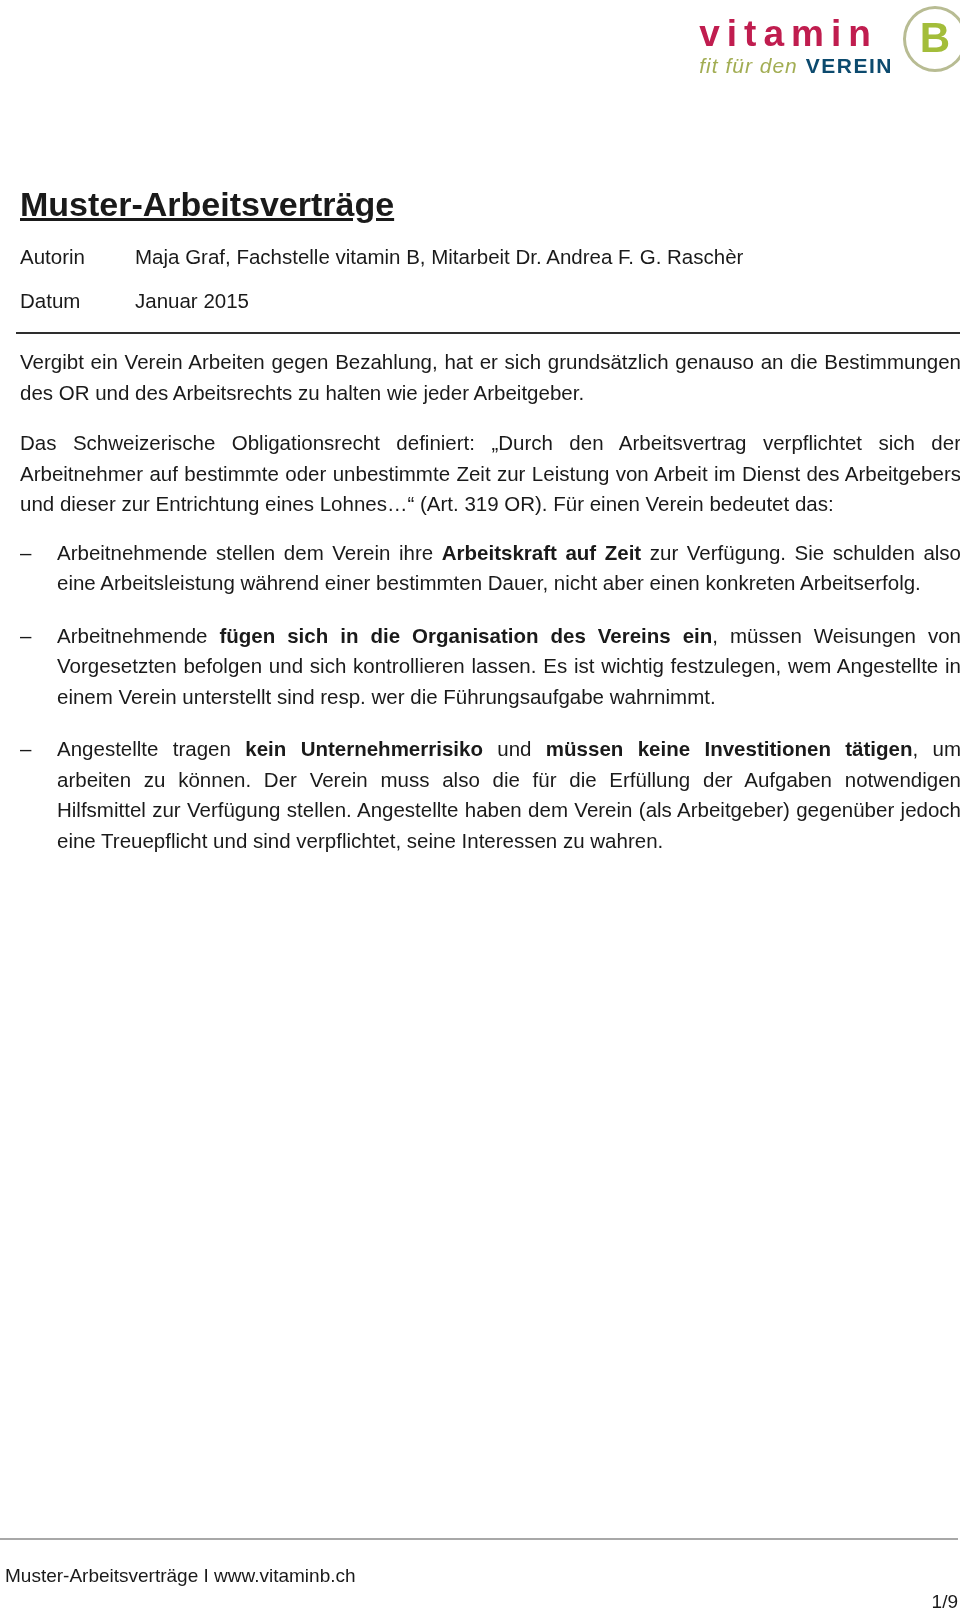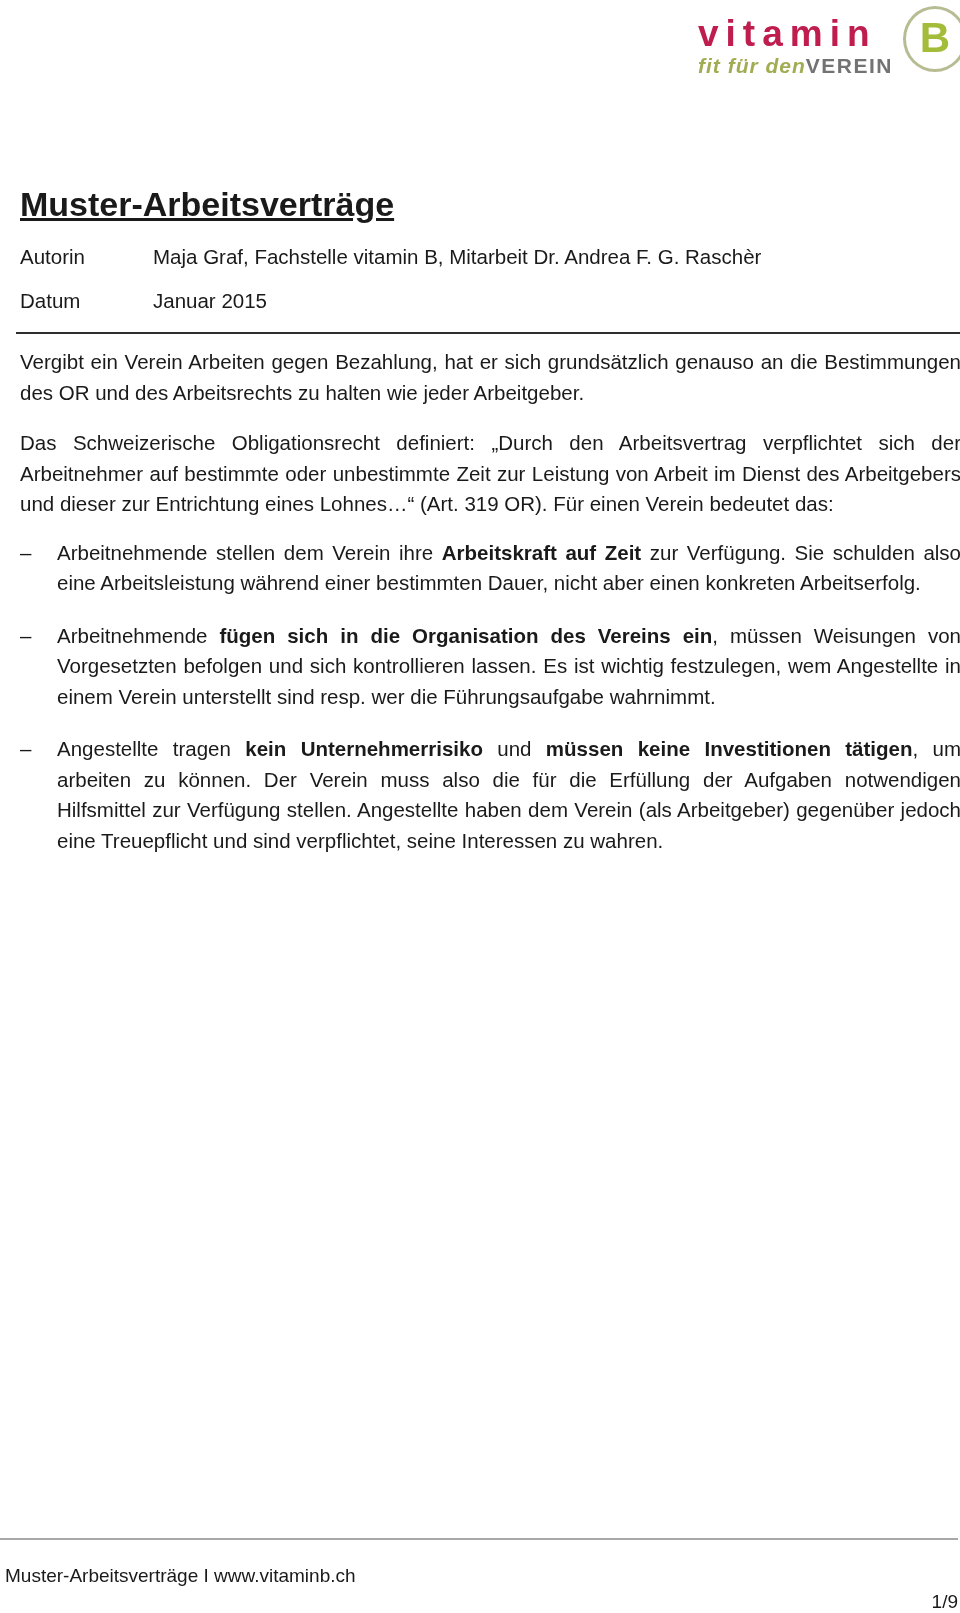--- a/index.html
+++ b/index.html
@@ -25,22 +25,22 @@
   .logo-textcol { display: flex; flex-direction: column; align-items: flex-start; }
   .logo-word {
     font-size: 37px; font-weight: bold; letter-spacing: 7px;
     line-height: 1; margin-top: 9px;
     color: #c01d4f;
   }
   .logo-tagline {
     margin-top: 3px; font-size: 21px; line-height: 1; white-space: nowrap;
     color: #a2ad53;
   }
-  .logo-tagline .tag-italic { font-style: italic; letter-spacing: 1px; font-weight: bold; }
-  .logo-tagline .tag-bold { font-weight: bold; color: #737373; letter-spacing: 1.5px; margin-left: 0; }
+  .logo-tagline .tag-italic { font-style: italic; letter-spacing: 1px; }
+  .logo-tagline .tag-bold { font-weight: bold; color: #0c4a6e; letter-spacing: 1.5px; margin-left: 8px; }
   .logo-badge {
     width: 58px; height: 58px; border-radius: 50%;
     border: 3px solid #b8bc93;
     display: flex; align-items: center; justify-content: center;
     color: #a3bd3a; font-size: 42px; font-weight: bold; line-height: 1;
     padding-bottom: 2px; box-sizing: content-box;
   }
 
   
   .doc-title {
@@ -49,21 +49,21 @@
     letter-spacing: 0;
     text-decoration: underline;
   }
   .meta-row {
     display: flex;
     margin: 22px 14px 0 5px;
     font-size: 20.5px; line-height: 24px;
   }
   .meta-row.second { margin-top: 20px; }
   .meta-label { width: 115px; flex-shrink: 0; }
-  .meta-value { flex: 1; margin-left: 18px; }
+  .meta-value { flex: 1; }
 
   .rule-top {
     margin-top: 19px;
     border: 0; border-top: 2px solid #2e2e2e;
     width: 958px;
   }
 
   
   .section-heading {
     margin: 40px 14px 0 5px;

